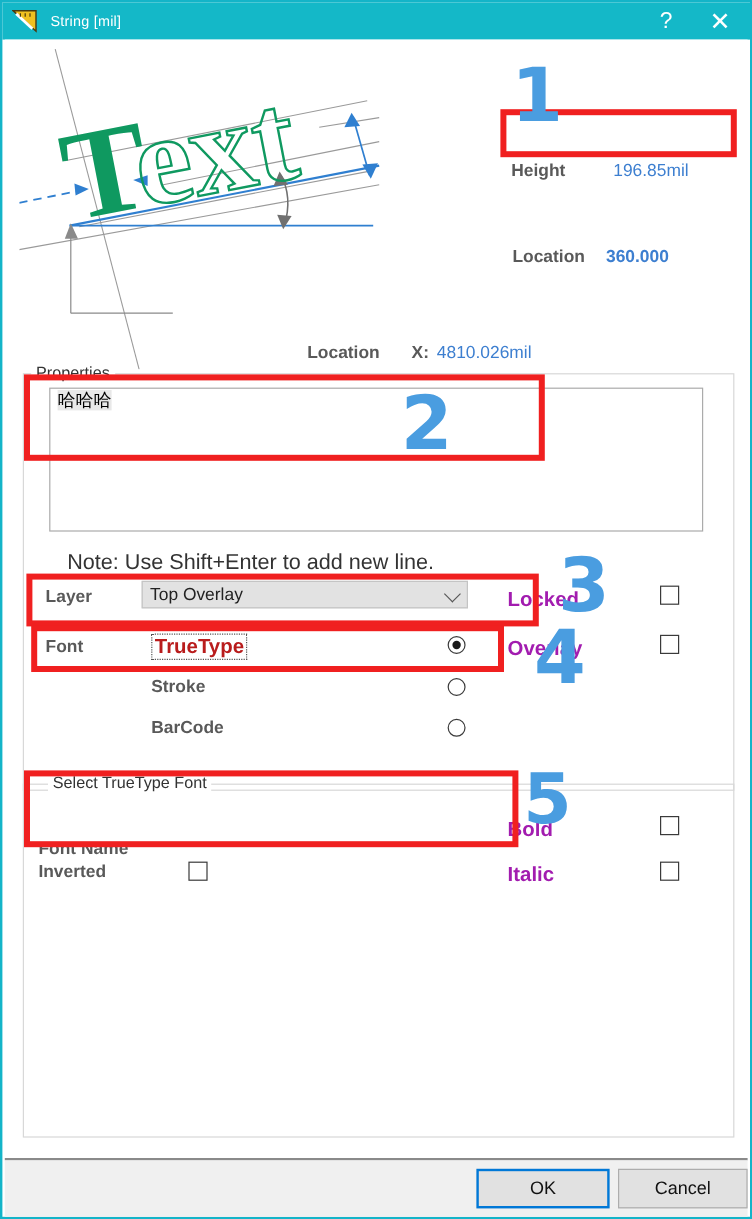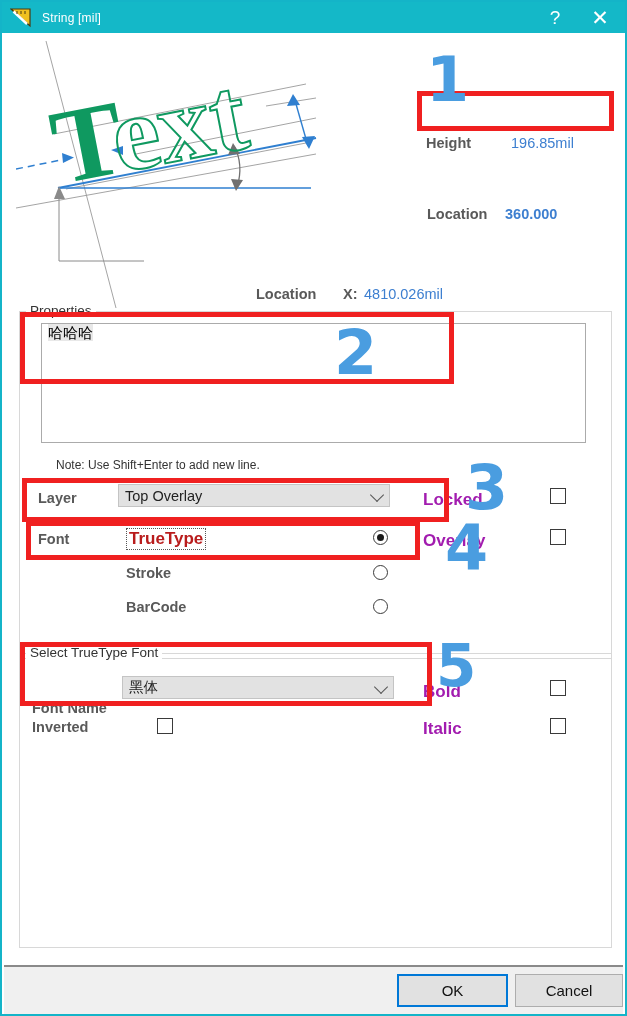--- a/index.html
+++ b/index.html
@@ -33,21 +33,21 @@
   
   .group{position:absolute;border:1px solid #d8d8d8;box-sizing:border-box;}
   .group-title{position:absolute;background:#fff;padding:0 4px;font-size:13.5px;
                color:#333;}
 
   .ta{position:absolute;border:1px solid #ababab;background:#fff;box-sizing:border-box;
       font-size:15px;padding:0 6px;color:#000;resize:none;outline:none;
       font-family:"Liberation Sans","DejaVu Sans",sans-serif;}
   .ta .sel{background:#e8e8e8;}
 
-  .note{position:absolute;font-size:12px;color:#333;}
+  .note{position:absolute;font-size:18px;color:#333;}
 
   .lbl{position:absolute;font-size:14.5px;font-weight:bold;color:#595959;}
 
   .combo{position:absolute;height:23px;background:#e2e2e2;border:1px solid #c4c4c4;
          box-sizing:border-box;font-size:14.5px;color:#222;padding:2px 6px;
          display:flex;align-items:center;}
   .combo .chev{position:absolute;right:7px;top:5px;width:9px;height:9px;
                border-right:1.6px solid #555;border-bottom:1.6px solid #555;
                transform:rotate(45deg);}
 
@@ -175,27 +175,23 @@
     <div class="rlabel" style="left:419px;top:498px;">Overlay</div>
     <div class="chk" style="left:546px;top:496px;"></div>
 
     <div class="lbl" style="left:122px;top:532px;">Stroke</div>
     <div class="radio" style="left:369px;top:532px;"></div>
 
     <div class="lbl" style="left:122px;top:566px;">BarCode</div>
     <div class="radio" style="left:369px;top:566px;"></div>
 
     <div class="group" style="left:15px;top:620px;width:593px;height:295px;"></div>
-    <div class="group-title" style="left:22px;top:612px;">Select TrueType Font</div>
+    <div class="group-title" style="left:36px;top:612px;">Select TrueType Font</div>
 
     <div class="lbl" style="left:28px;top:667px;">Font Name</div>
-    <div class="combo" style="left:118px;top:643px;width:272px;">
-      <span>黑体</span>
-      <span class="chev"></span>
-    </div>
     <div class="rlabel" style="left:419px;top:649px;">Bold</div>
     <div class="chk" style="left:546px;top:647px;"></div>
 
     <div class="lbl" style="left:28px;top:686px;">Inverted</div>
     <div class="chk" style="left:153px;top:685px;"></div>
     <div class="rlabel" style="left:419px;top:686px;">Italic</div>
     <div class="chk" style="left:546px;top:685px;"></div>
 
   </div>
 

